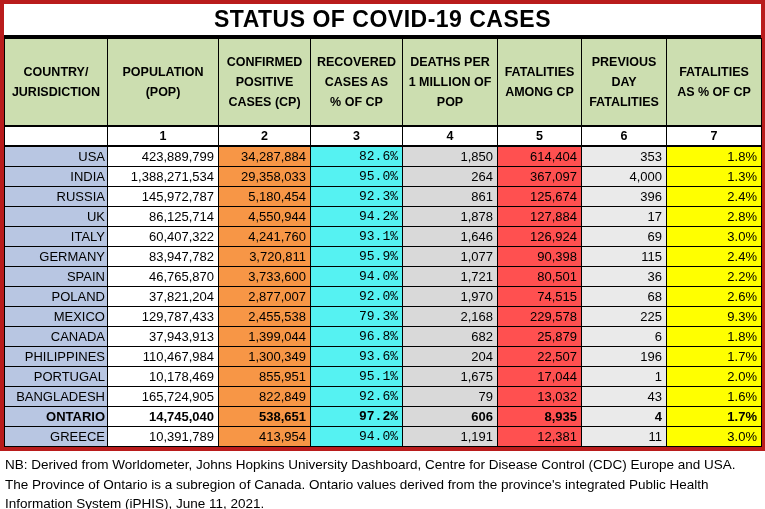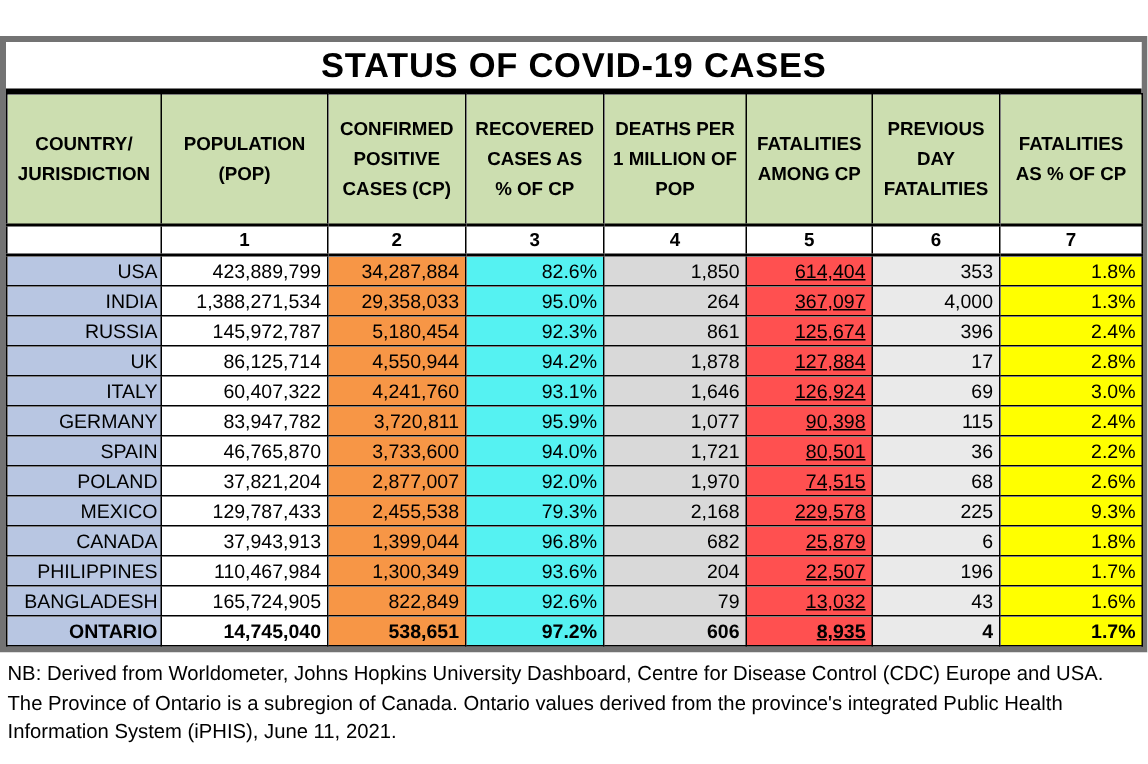--- a/index.html
+++ b/index.html
@@ -1,33 +1,33 @@
 <!DOCTYPE html>
 <html><head>
 <meta charset="utf-8">
 <style>
   html,body{margin:0;padding:0;background:#fff;}
   body{width:765px;height:509px;overflow:hidden;font-family:"Liberation Sans",sans-serif;color:#000;}
-  .frame{border:4px solid #737373;width:757px;box-sizing:content-box;margin-top:24px;}
+  .frame{border:4px solid #b91c1c;width:757px;box-sizing:content-box;}
   .title-bar{height:31px;border-bottom:3px solid #000;display:flex;align-items:center;justify-content:center;
     font-size:23px;font-weight:bold;letter-spacing:.5px;background:#fff;}
   table{border-collapse:collapse;table-layout:fixed;width:757px;}
   col.w-country{width:103px;} col.w-pop{width:111px;} col.w-cp{width:92px;} col.w-rec{width:92px;}
   col.w-deaths{width:95px;} col.w-fat{width:84px;} col.w-prev{width:85px;} col.w-pct{width:95px;}
   th,td{border:1px solid #000;overflow:hidden;}
   th{background:#ccdeb0;height:86px;font-size:12.5px;font-weight:bold;text-align:center;
      vertical-align:middle;white-space:pre-line;line-height:1.6;border-bottom-width:2px;padding:0 2px;}
   tr.numrow td{height:16px;background:#fff;text-align:center;font-weight:bold;font-size:12.5px;border-bottom-width:2px;}
   tbody.data td{height:19px;font-size:13px;text-align:right;padding:0 4px 0 2px;white-space:nowrap;}
   tbody.data td.c-country{text-align:right;padding:0 2px 0 3px;background:#b8c6e2;}
   td.c-pop{background:#ffffff;}
   td.c-cp{background:#f79646;}
-  td.c-rec{background:#55f2f2;}
+  td.c-rec{background:#55f2f2;font-family:Liberation Mono, monospace;}
   td.c-deaths{background:#d9d9d9;}
-  td.c-fat{background:#ff5050;text-decoration:underline;}
+  td.c-fat{background:#ff5050;}
   td.c-prev{background:#eaeaea;}
   td.c-pct{background:#ffff00;}
   tr.bold-row td{font-weight:bold;}
   .footnote{padding:4px 6px 0 5px;font-size:13.5px;line-height:1.45;background:#fff;}
 </style>
 </head>
 <body>
 
 <div class="frame">
   <div class="title-bar">STATUS OF COVID-19 CASES</div>
@@ -181,35 +181,55 @@
           <td class="c-country">PHILIPPINES</td>
           <td class="c-pop">110,467,984</td>
           <td class="c-cp">1,300,349</td>
           <td class="c-rec">93.6%</td>
           <td class="c-deaths">204</td>
           <td class="c-fat">22,507</td>
           <td class="c-prev">196</td>
           <td class="c-pct">1.7%</td>
         </tr>
         <tr>
+          <td class="c-country">PORTUGAL</td>
+          <td class="c-pop">10,178,469</td>
+          <td class="c-cp">855,951</td>
+          <td class="c-rec">95.1%</td>
+          <td class="c-deaths">1,675</td>
+          <td class="c-fat">17,044</td>
+          <td class="c-prev">1</td>
+          <td class="c-pct">2.0%</td>
+        </tr>
+        <tr>
           <td class="c-country">BANGLADESH</td>
           <td class="c-pop">165,724,905</td>
           <td class="c-cp">822,849</td>
           <td class="c-rec">92.6%</td>
           <td class="c-deaths">79</td>
           <td class="c-fat">13,032</td>
           <td class="c-prev">43</td>
           <td class="c-pct">1.6%</td>
         </tr>
         <tr class="bold-row">
           <td class="c-country">ONTARIO</td>
           <td class="c-pop">14,745,040</td>
           <td class="c-cp">538,651</td>
           <td class="c-rec">97.2%</td>
           <td class="c-deaths">606</td>
           <td class="c-fat">8,935</td>
           <td class="c-prev">4</td>
           <td class="c-pct">1.7%</td>
         </tr>
+        <tr>
+          <td class="c-country">GREECE</td>
+          <td class="c-pop">10,391,789</td>
+          <td class="c-cp">413,954</td>
+          <td class="c-rec">94.0%</td>
+          <td class="c-deaths">1,191</td>
+          <td class="c-fat">12,381</td>
+          <td class="c-prev">11</td>
+          <td class="c-pct">3.0%</td>
+        </tr>
       </tbody>
   </table>
 </div>
 <div class="footnote">NB: Derived from Worldometer, Johns Hopkins University Dashboard, Centre for Disease Control (CDC) Europe and USA. The Province of Ontario is a subregion of Canada. Ontario values derived from the province's integrated Public Health Information System (iPHIS), June 11, 2021.</div>
 
 </body></html>

